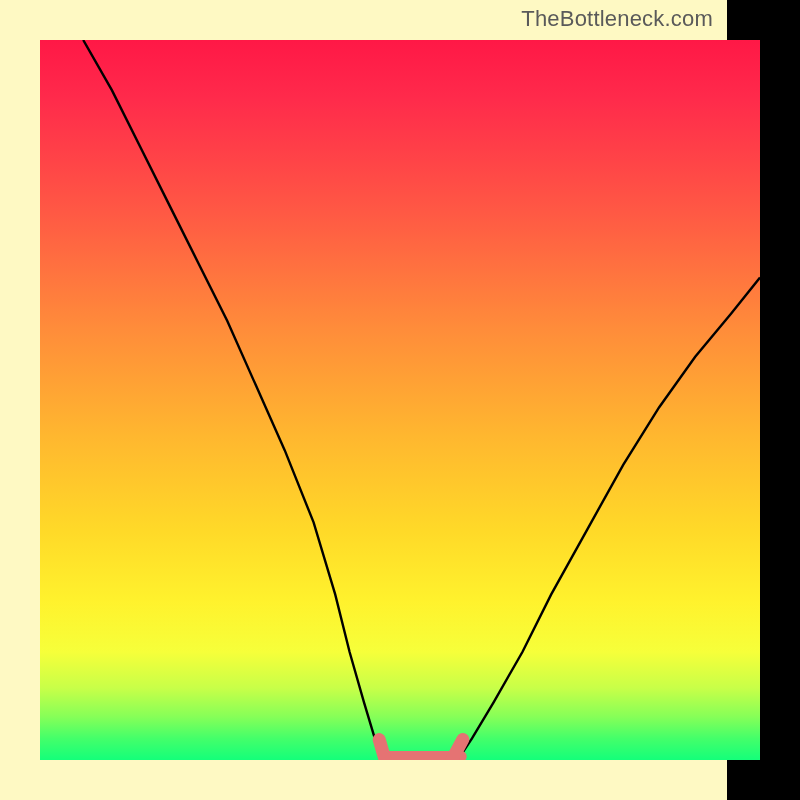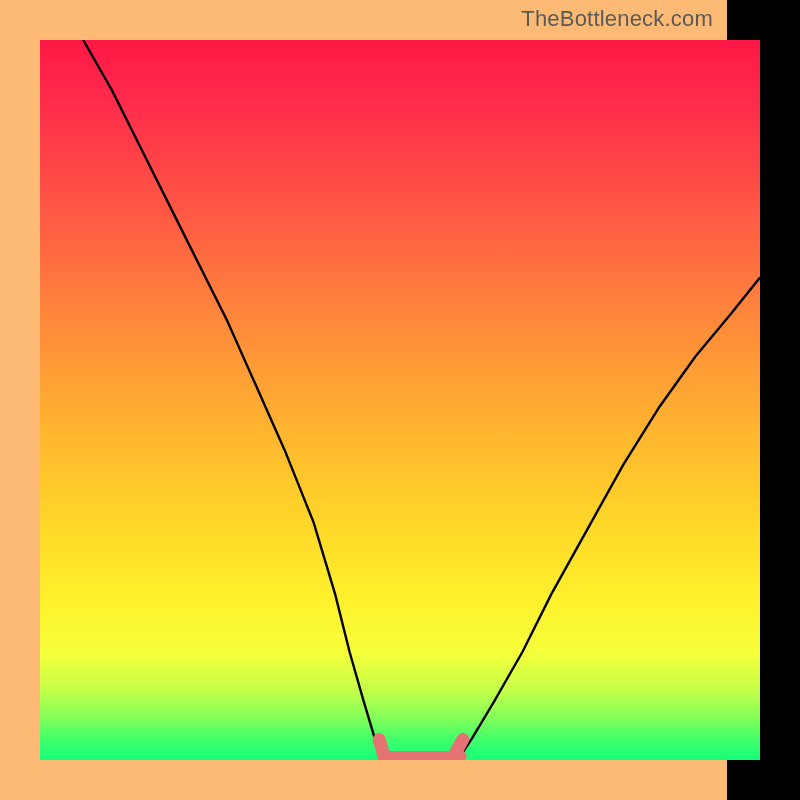--- a/index.html
+++ b/index.html
@@ -8,21 +8,21 @@
     width: 800px;
     height: 800px;
     overflow: hidden;
     background: #000;
     font-family: Arial, Helvetica, sans-serif;
   }
   .frame {
     position: relative;
     width: 727px;
     height: 800px;
-    background: #fdba74;
+    background: #fef9c3;
   }
   .plot {
     position: absolute;
     left: 40px;
     top: 40px;
     width: 720px;
     height: 720px;
     background: linear-gradient(to bottom,
       #ff1846 0%,
       #ff2a4b 8%,

